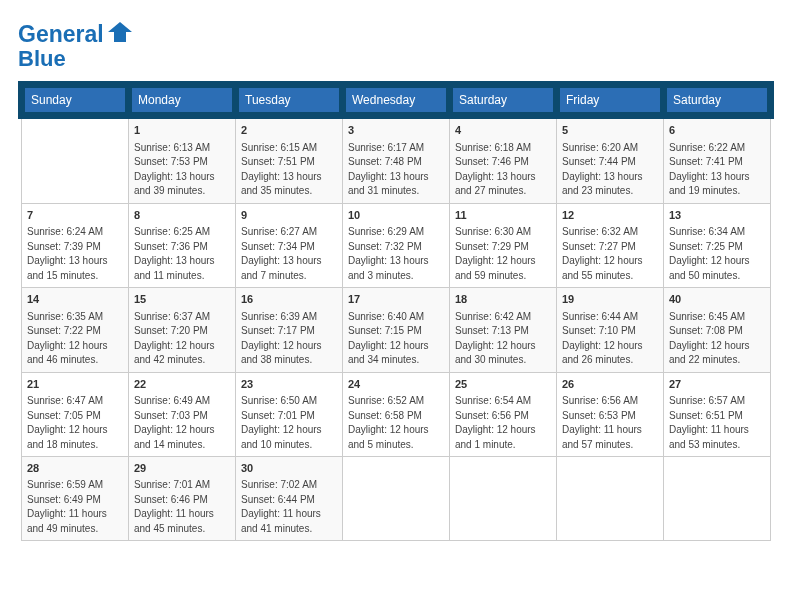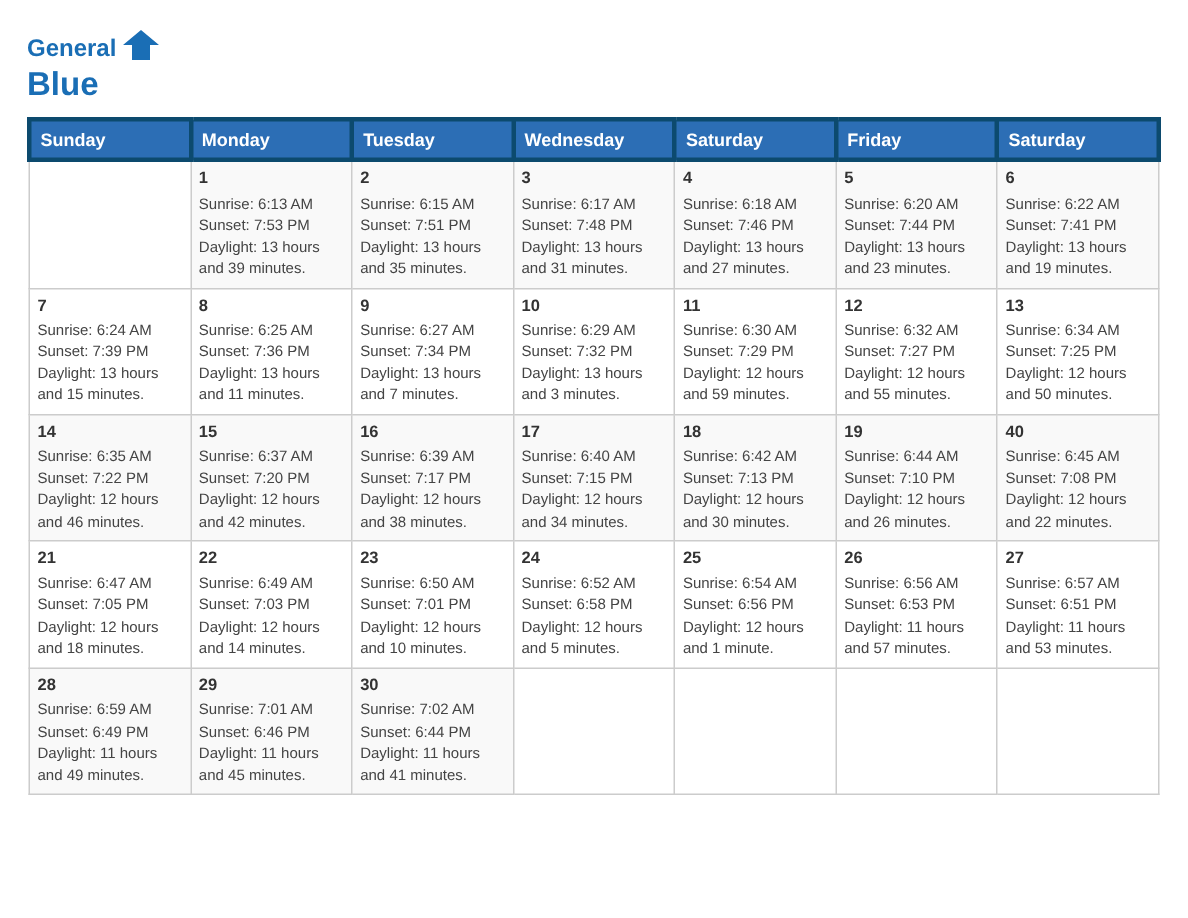--- a/index.html
+++ b/index.html
@@ -20,21 +20,21 @@
       align-items: flex-start;
       justify-content: space-between;
       margin-bottom: 4px;
     }
     .logo {
       display: flex;
       align-items: center;
       margin-top: 4px;
     }
     .logo-text {
-      font-size: 16px;
+      font-size: 23px;
       font-weight: bold;
       color: #333;
       line-height: 1.1;
     }
     .logo-text span {
       color: #1a6eb5;
     }
     .logo-icon {
       width: 28px;
       height: 28px;
@@ -57,24 +57,24 @@
     }
     table {
       width: 100%;
       border-collapse: collapse;
       margin-top: 10px;
     }
     thead tr th {
       background: #2c6eb5;
       color: #fff;
       font-size: 12px;
-      font-weight: bold;
+      font-weight: normal;
       text-align: left;
       padding: 5px 6px;
-      border: 3px solid #0c4a6e;
+      border: 7px solid #0c4a6e;
     }
     tbody tr td {
       border: 1px solid #ccc;
       vertical-align: top;
       padding: 4px 5px;
       min-height: 70px;
       width: 107px;
       font-size: 9.5px;
       color: #333;
       line-height: 1.4;

